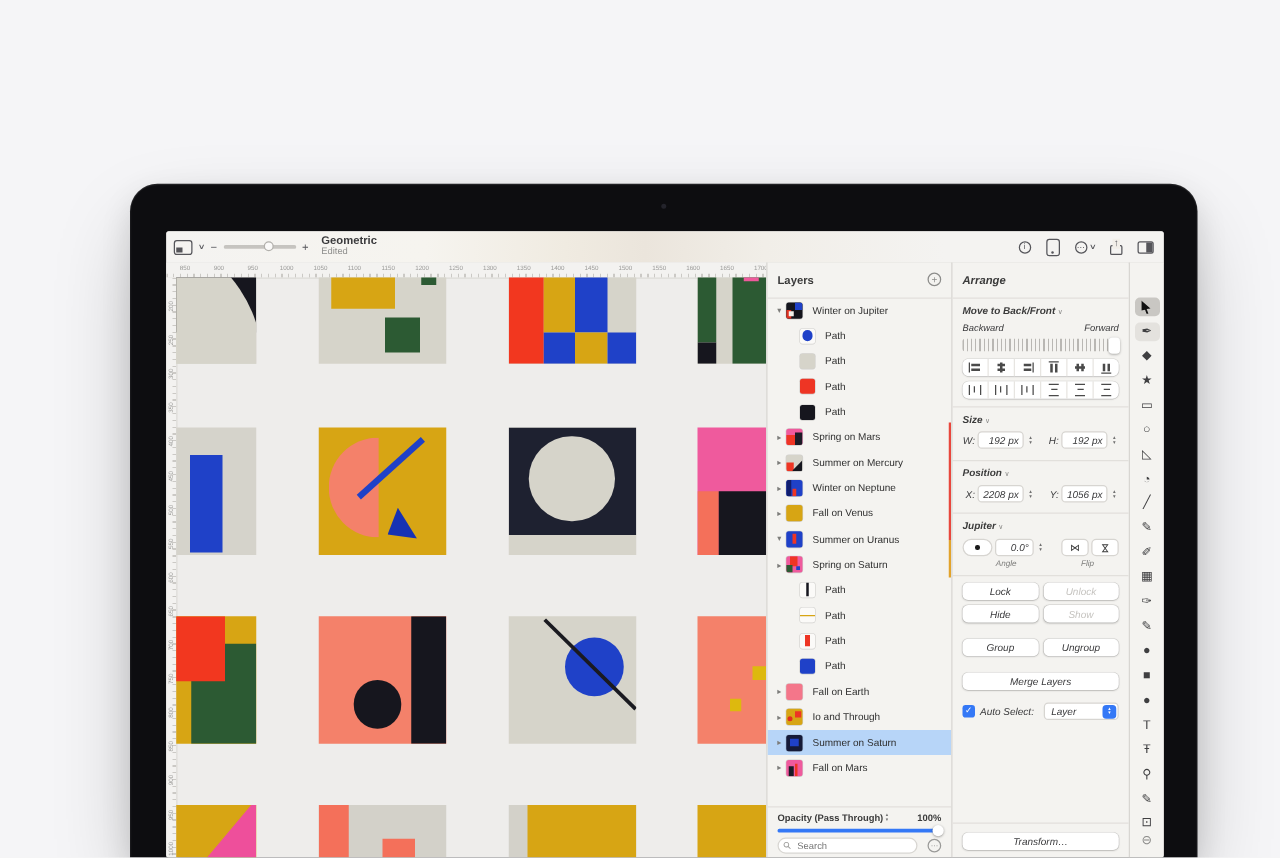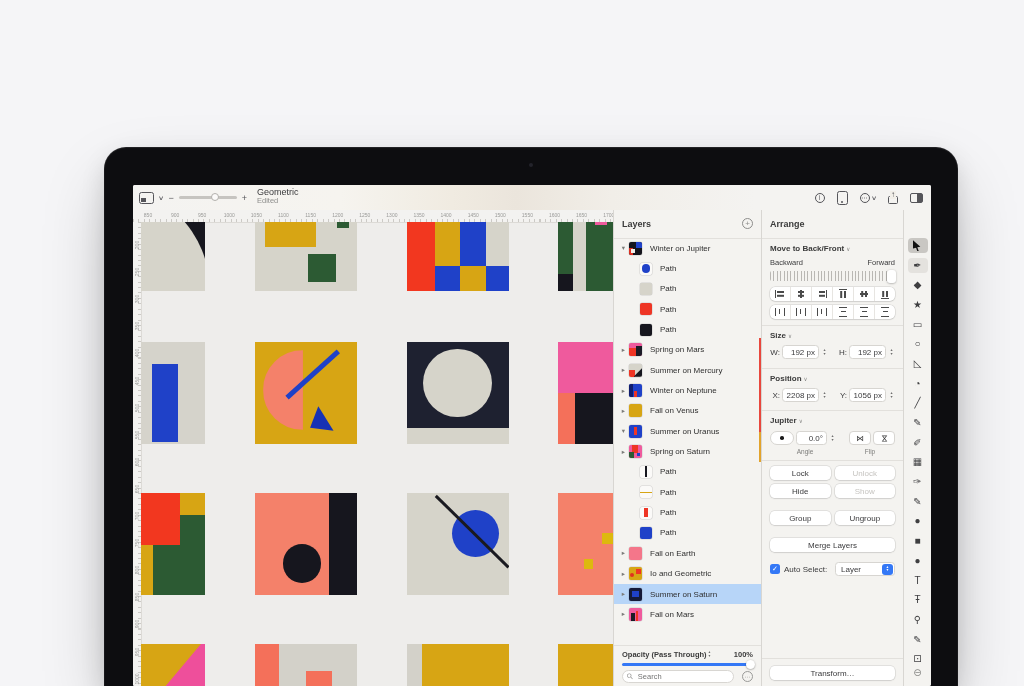--- a/index.html
+++ b/index.html
@@ -15,21 +15,21 @@
   .titlebar{position:absolute;left:0;top:0;width:798px;height:25px;border-bottom:1px solid #d5d3cf;
     background:linear-gradient(90deg,#f4f3f1 0%,#f6f4ef 26%,#f0ebe1 40%,#ebe5dc 48%,#f1eee8 60%,#f4f3f1 78%,#f4f3f1 100%);}
   .tb-left{position:absolute;left:6px;top:0;height:25px;display:flex;align-items:center;gap:5px;}
   .ins-ic{width:13px;height:10px;border:1.3px solid #55555a;border-radius:2.5px;position:relative;}
   .ins-ic i{position:absolute;left:1px;bottom:1px;width:5px;height:4px;background:#55555a;}
   .tb-chev{font-size:6px;color:#55555a;transform:scaleX(1.4);}
   .zminus,.zplus{font-size:9px;color:#55555a;}
   .ztrack{position:relative;width:58px;height:2.5px;background:#c6c4c0;border-radius:2px;}
   .zknob{position:absolute;left:55%;top:-3px;width:8px;height:8px;border-radius:50%;background:#fbfaf9;border:1px solid #b2b0ac;box-sizing:border-box;}
   .tb-title{position:absolute;left:124px;top:3px;line-height:1.05;}
-  .tb-title .t1{font-size:9px;font-weight:normal;color:#3a3a3c;}
+  .tb-title .t1{font-size:9px;font-weight:bold;color:#3a3a3c;}
   .tb-title .t2{font-size:7.5px;color:#8f8f8d;}
   .tb-right{position:absolute;right:8px;top:0;height:25px;display:flex;align-items:center;gap:12px;color:#55555a;}
   .circ{width:10px;height:10px;border:1.1px solid #55555a;border-radius:50%;display:flex;align-items:center;justify-content:center;font-size:6.5px;box-sizing:border-box;}
   .dev{width:9px;height:12px;border:1.2px solid #55555a;border-radius:2.5px;position:relative;}
   .dev i{position:absolute;left:50%;bottom:1px;width:2px;height:2px;margin-left:-1px;border-radius:50%;background:#55555a;}
   .more{display:flex;align-items:center;gap:2px;}
   .share{position:relative;width:10px;height:12px;}
   .share b{position:absolute;left:0;bottom:0;width:10px;height:8px;border:1.2px solid #55555a;border-radius:1.5px;box-sizing:border-box;}
   .share s{position:absolute;left:2px;top:-1px;width:6px;height:8px;background:linear-gradient(#f1eee8,#f1eee8);text-decoration:none;font-size:8px;color:#55555a;line-height:8px;text-align:center;}
   .sbar{width:13px;height:10px;border:1.2px solid #55555a;border-radius:2px;position:relative;box-sizing:border-box;}
@@ -63,21 +63,21 @@
   .mini-st{display:inline-flex;flex-direction:column;line-height:3.2px;font-size:3.8px;color:#707070;margin-left:2px;}
   .op-val{margin-left:auto;font-weight:bold;}
   .op-slider{position:absolute;left:8px;right:8px;top:17px;height:3px;background:#3478f6;border-radius:2px;}
   .op-knob{position:absolute;right:-2px;top:-3px;width:9px;height:9px;border-radius:50%;background:#fff;box-shadow:0 .5px 2px rgba(0,0,0,.4);}
   .search-row{position:absolute;left:0;right:0;top:460px;height:16px;}
   .search-box{position:absolute;left:8px;top:0;width:112px;height:13px;background:#fff;border:.5px solid #d8d6d2;border-radius:6.5px;display:flex;align-items:center;box-sizing:border-box;}
   .mag{font-size:8px;color:#9a9a98;margin-left:4px;transform:rotate(-45deg);}
   .search-box input{border:0;outline:0;background:transparent;font-size:7.5px;width:80px;margin-left:3px;color:#333;font-family:inherit;}
   .filter-circ{position:absolute;right:8px;top:1px;width:11px;height:11px;border:1px solid #9a9a98;border-radius:50%;font-size:6px;color:#9a9a98;text-align:center;line-height:10px;box-sizing:border-box;}
   
-  .inspector{position:absolute;left:628px;top:25px;width:142px;height:476px;background:#f4f3f0;border-left:1px solid #d8d6d2;box-sizing:border-box;overflow:hidden;font-size:8px;color:#3a3a3c;}
+  .inspector{position:absolute;left:628px;top:25px;width:142px;height:476px;background:#f4f3f0;border-left:1px solid #d8d6d2;box-sizing:border-box;overflow:hidden;font-size:8px;color:#3a3a3c;font-style:italic;}
   .insp-h{position:absolute;left:8px;top:9px;font-size:9px;font-weight:bold;color:#3b3b3b;}
   .hr{position:absolute;left:0;right:0;height:1px;background:#e2e0dc;}
   .sec-label{position:absolute;left:8px;font-weight:bold;font-size:8px;color:#3b3b3b;}
   .sec-chev{font-weight:normal;font-size:5.5px;color:#8a8a88;margin-left:2px;}
   .bf-row{position:absolute;left:8px;right:8px;top:48px;display:flex;justify-content:space-between;font-size:7.5px;}
   .ticks{position:absolute;left:8px;right:8px;top:61px;height:10px;border-radius:2px;
     background:repeating-linear-gradient(90deg,#b9b7b3 0 1px,transparent 1px 3.4px);}
   .tick-handle{position:absolute;right:-1px;top:-1.5px;width:9px;height:13px;background:#fff;border-radius:3px;box-shadow:0 .5px 2px rgba(0,0,0,.35);}
   .seg{position:absolute;left:8px;right:8px;height:14px;background:#fff;border-radius:5px;display:flex;box-shadow:0 0 0 .5px rgba(0,0,0,.12),0 .5px 1.5px rgba(0,0,0,.15);}
   .seg-btn{flex:1;display:flex;align-items:center;justify-content:center;border-right:.5px solid #e7e5e1;}
@@ -378,21 +378,21 @@
               <span class="lchev">▸</span>
               <span class="lthumb" style="background: rgb(244, 118, 138);"></span>
               <span class="llabel">Fall on Earth</span>
             </div>
             <div class="lrow">
               <span class="lchev">▸</span>
               <span class="lthumb" style="background: rgb(215, 165, 20);">
                 <div class="sh" style="left: 8%; top: 42%; width: 32%; height: 32%; background: rgb(224, 48, 32); border-radius: 50%;"></div>
                 <div class="sh" style="left: 55%; top: 12%; width: 36%; height: 42%; background: rgb(238, 53, 36);"></div>
               </span>
-              <span class="llabel">Io and Geometric</span>
+              <span class="llabel">Io and Through</span>
             </div>
             <div class="lrow sel">
               <span class="lchev">▸</span>
               <span class="lthumb" style="background: rgb(21, 26, 56);">
                 <div class="sh" style="left: 20%; top: 30%; width: 60%; height: 42%; background: rgb(31, 65, 200);"></div>
               </span>
               <span class="llabel">Summer on Saturn</span>
             </div>
             <div class="lrow">
               <span class="lchev">▸</span>

